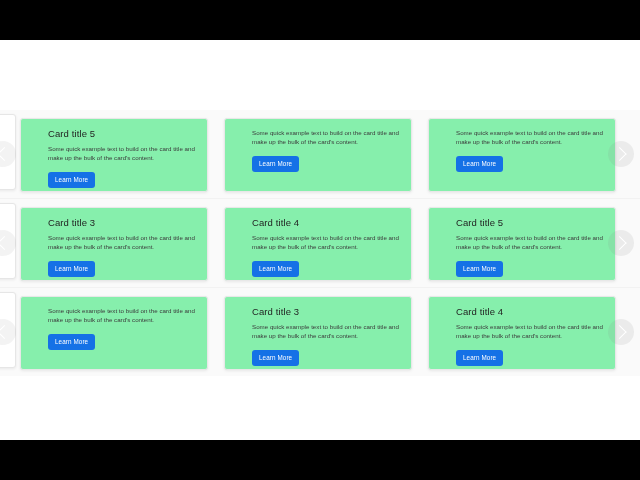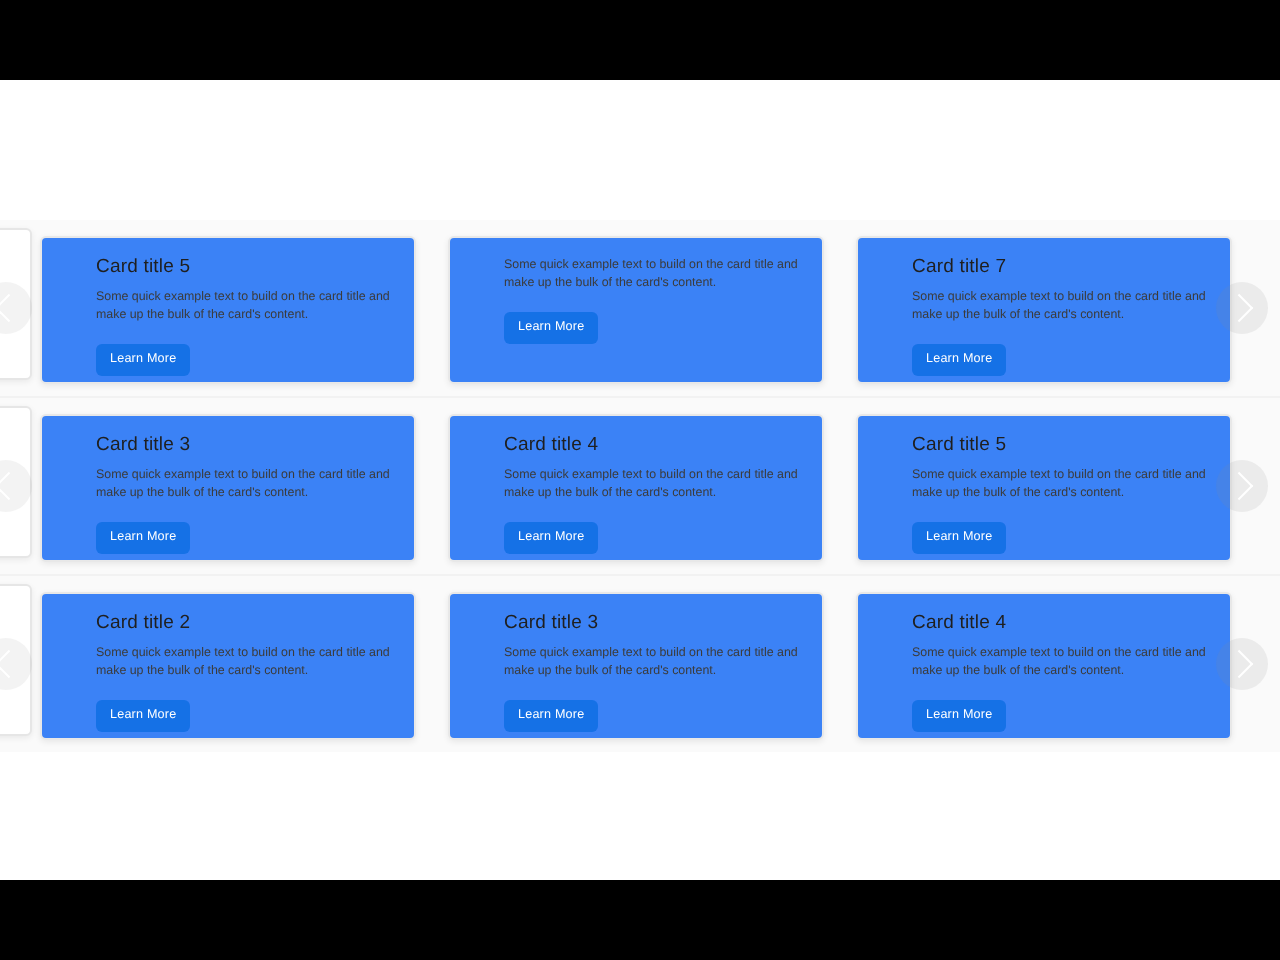--- a/index.html
+++ b/index.html
@@ -81,21 +81,21 @@
     border: 1px solid #e6e6e6;
     border-radius: 3px;
     box-shadow: 0 1px 3px rgba(0,0,0,0.07);
   }
 
   .card {
     position: absolute;
     top: 4px;
     width: 188px;
     height: 74px;
-    background: #3b82f6;
+    background: #86efac;
     border: 1px solid #e8e8e8;
     border-radius: 3px;
     box-shadow: 0 1px 3px rgba(0,0,0,0.08);
     box-sizing: border-box;
     padding: 9px 11px 0 27px;
     white-space: normal;
   }
   .card.c0 { left: 20px; }
   .card.c1 { left: 224px; }
   .card.c2 { left: 428px; }
@@ -182,21 +182,20 @@
           <div class="card c0">
             <div class="card-title">Card title 5</div>
             <div class="card-text">Some quick example text to build on the card title and make up the bulk of the card's content.</div>
             <button class="btn-learn">Learn More</button>
           </div>
           <div class="card c1">
             <div class="card-text">Some quick example text to build on the card title and make up the bulk of the card's content.</div>
             <button class="btn-learn">Learn More</button>
           </div>
           <div class="card c2">
-            <div class="card-title">Card title 7</div>
             <div class="card-text">Some quick example text to build on the card title and make up the bulk of the card's content.</div>
             <button class="btn-learn">Learn More</button>
           </div>
         </div>
         <button class="carousel-ctrl prev">
           <span class="chev left"></span>
         </button>
         <button class="carousel-ctrl next">
           <span class="chev right"></span>
         </button>
@@ -230,21 +229,20 @@
           <span class="chev right"></span>
         </button>
       </div>
 
       <div class="row-gap"></div>
 
       <div class="carousel-row">
         <div class="card-peek"></div>
         <div class="row-track">
           <div class="card c0">
-            <div class="card-title">Card title 2</div>
             <div class="card-text">Some quick example text to build on the card title and make up the bulk of the card's content.</div>
             <button class="btn-learn">Learn More</button>
           </div>
           <div class="card c1">
             <div class="card-title">Card title 3</div>
             <div class="card-text">Some quick example text to build on the card title and make up the bulk of the card's content.</div>
             <button class="btn-learn">Learn More</button>
           </div>
           <div class="card c2">
             <div class="card-title">Card title 4</div>

